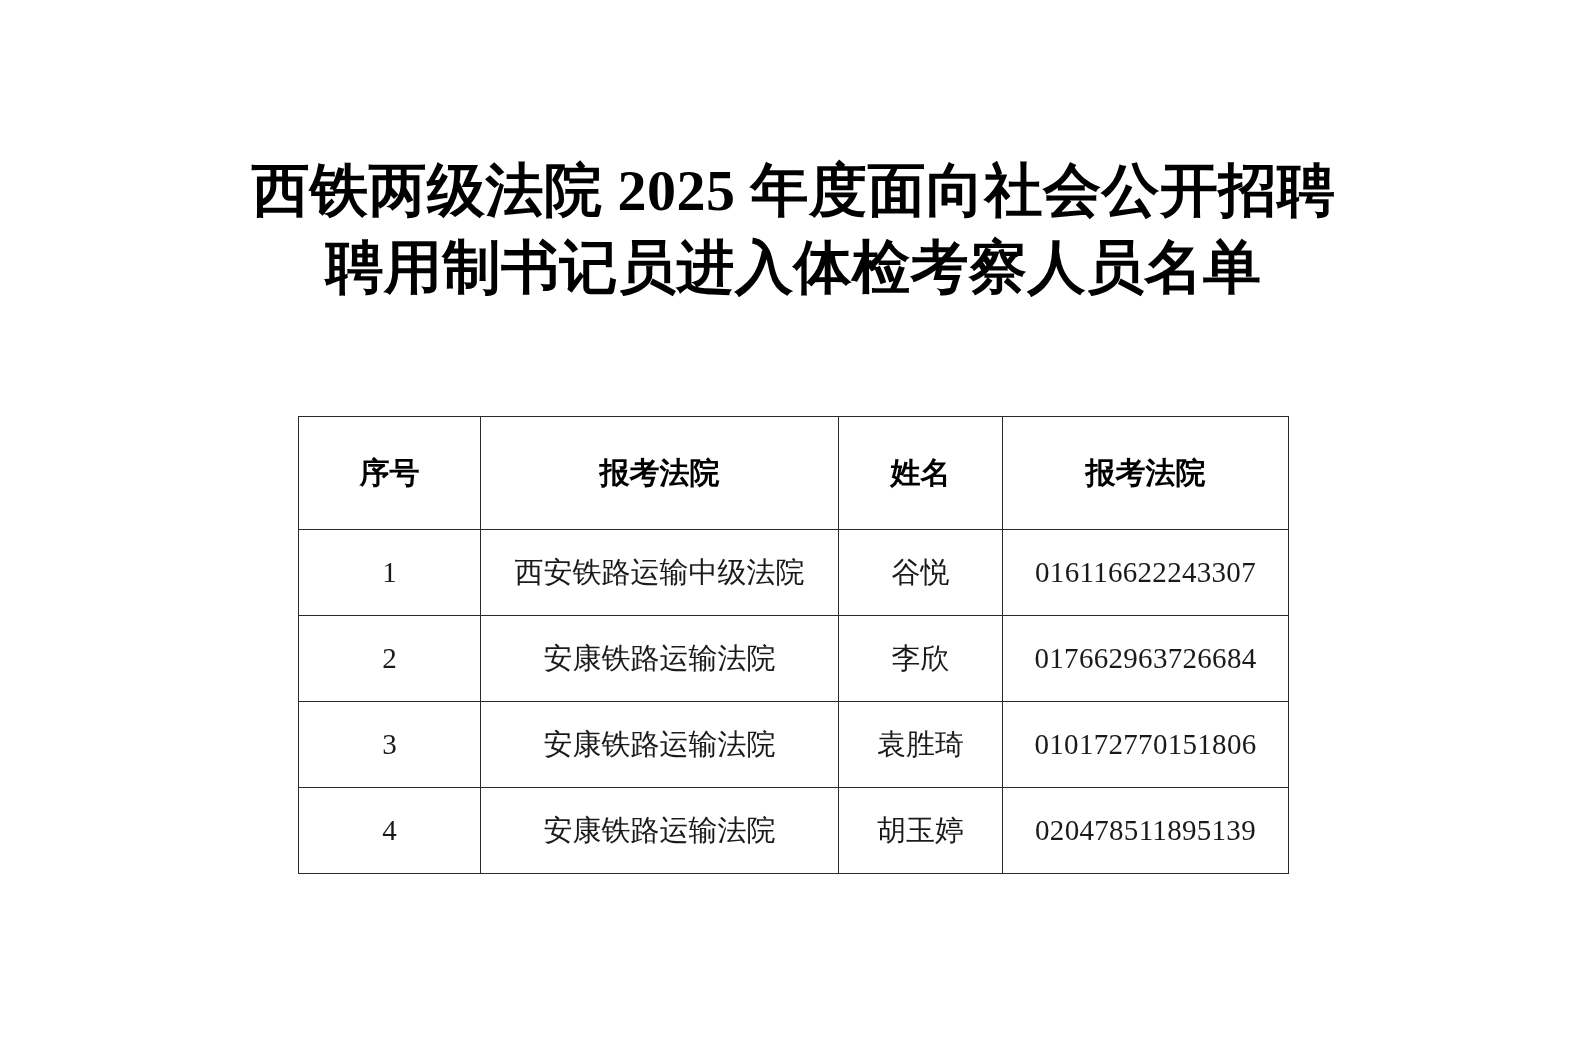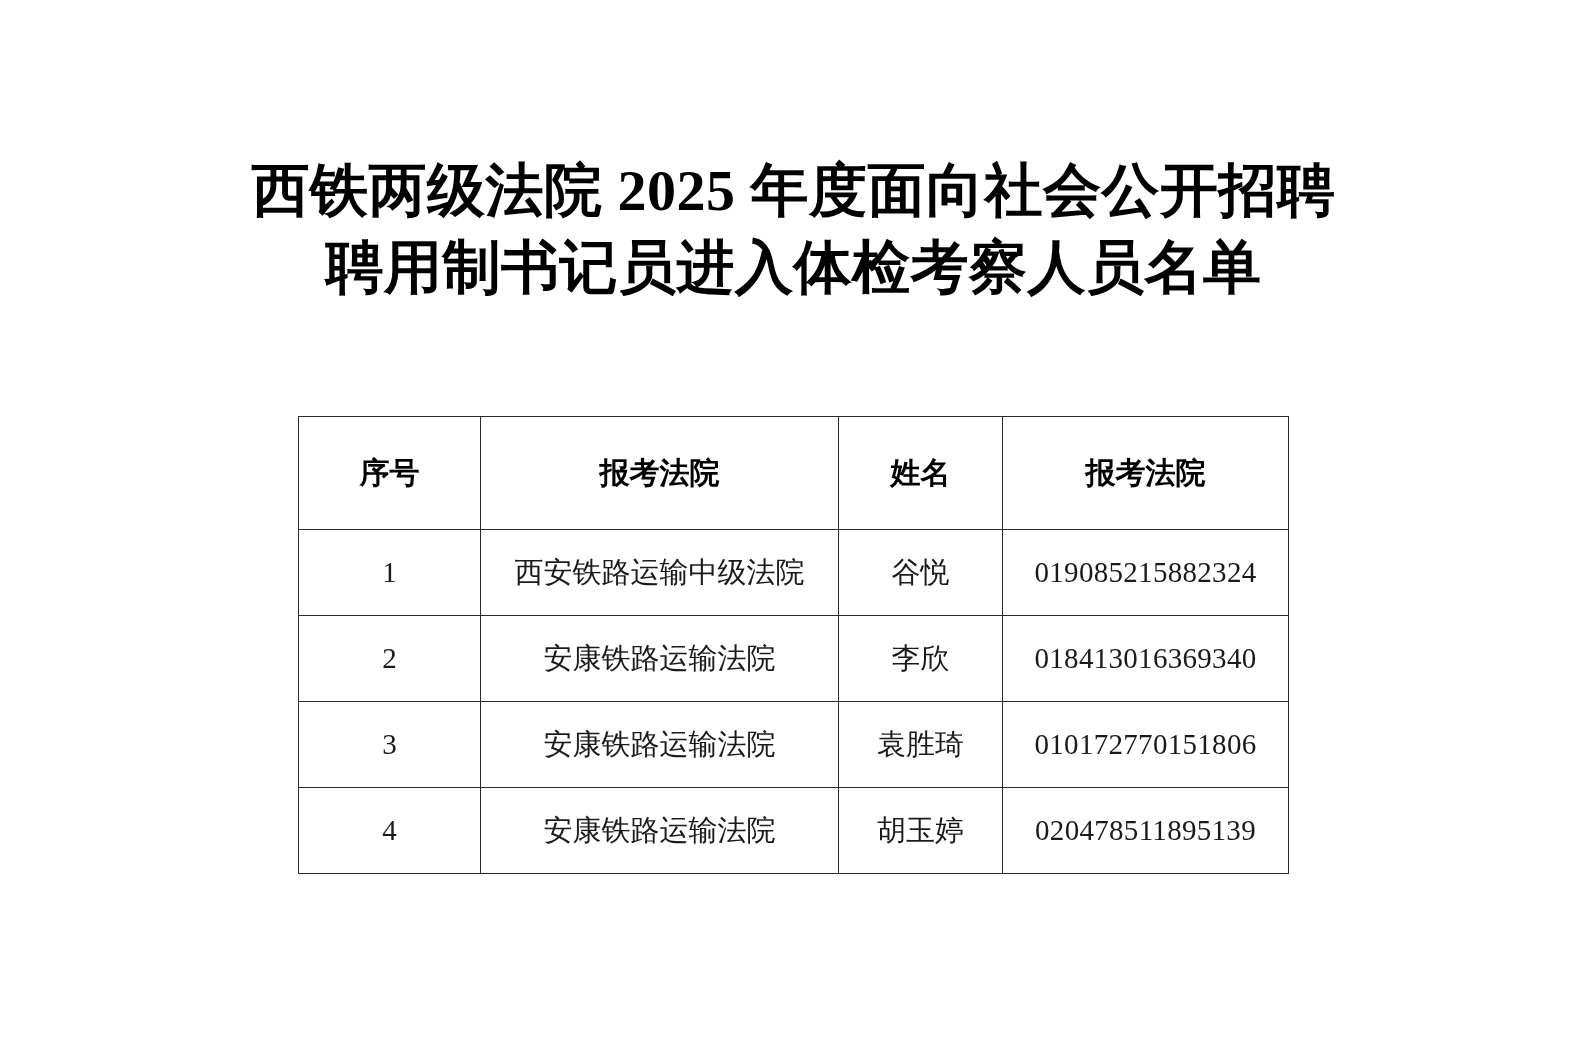--- a/index.html
+++ b/index.html
@@ -95,27 +95,27 @@
           <th>报考法院</th>
           <th>姓名</th>
           <th>报考法院</th>
         </tr>
       </thead>
       <tbody>
         <tr>
           <td class="index-cell">1</td>
           <td class="court-cell">西安铁路运输中级法院</td>
           <td class="name-cell">谷悦</td>
-          <td class="ticket-cell">019085215882324</td>
+          <td class="ticket-cell">016116622243307</td>
         </tr>
         <tr>
           <td class="index-cell">2</td>
           <td class="court-cell">安康铁路运输法院</td>
           <td class="name-cell">李欣</td>
-          <td class="ticket-cell">018413016369340</td>
+          <td class="ticket-cell">017662963726684</td>
         </tr>
         <tr>
           <td class="index-cell">3</td>
           <td class="court-cell">安康铁路运输法院</td>
           <td class="name-cell">袁胜琦</td>
           <td class="ticket-cell">010172770151806</td>
         </tr>
         <tr>
           <td class="index-cell">4</td>
           <td class="court-cell">安康铁路运输法院</td>

